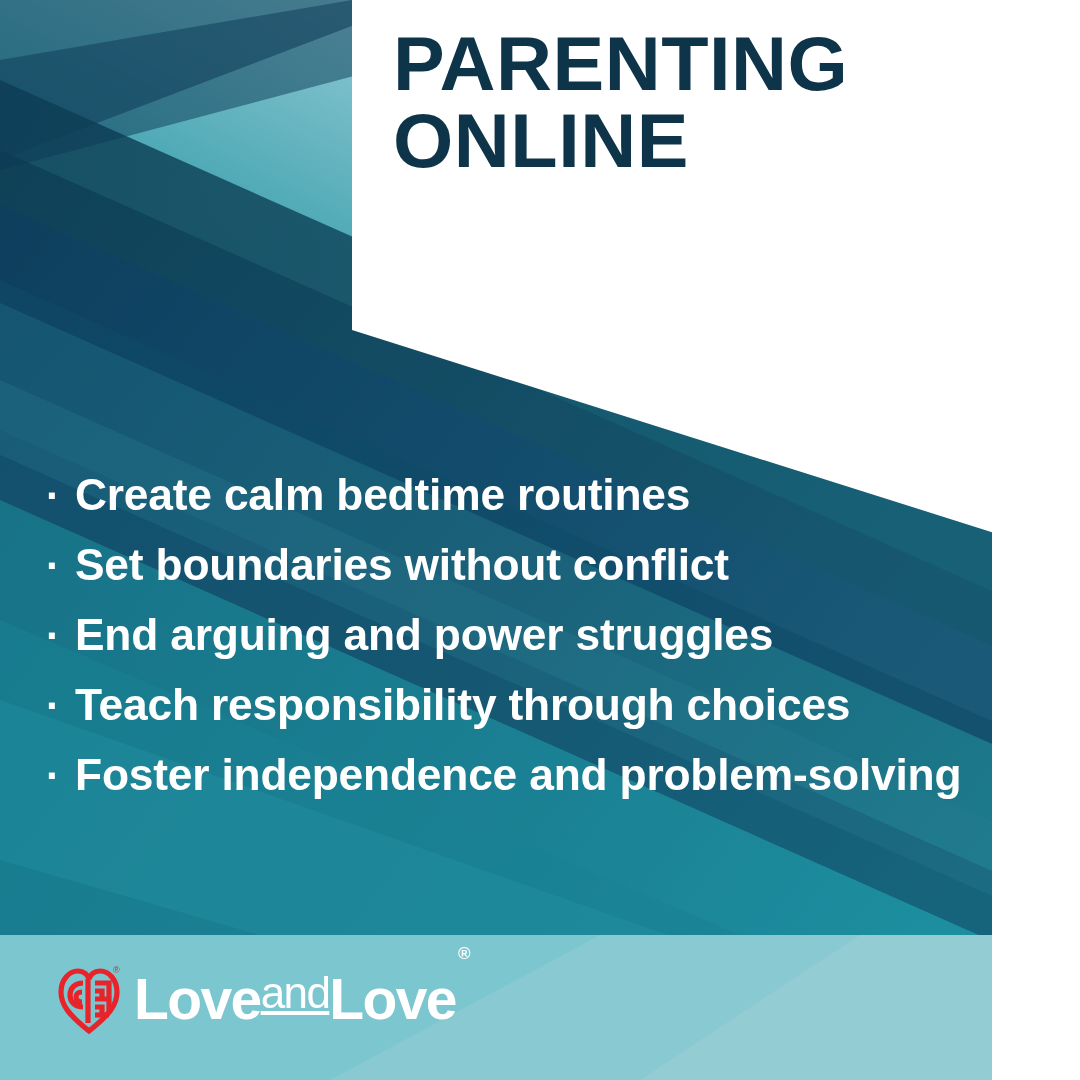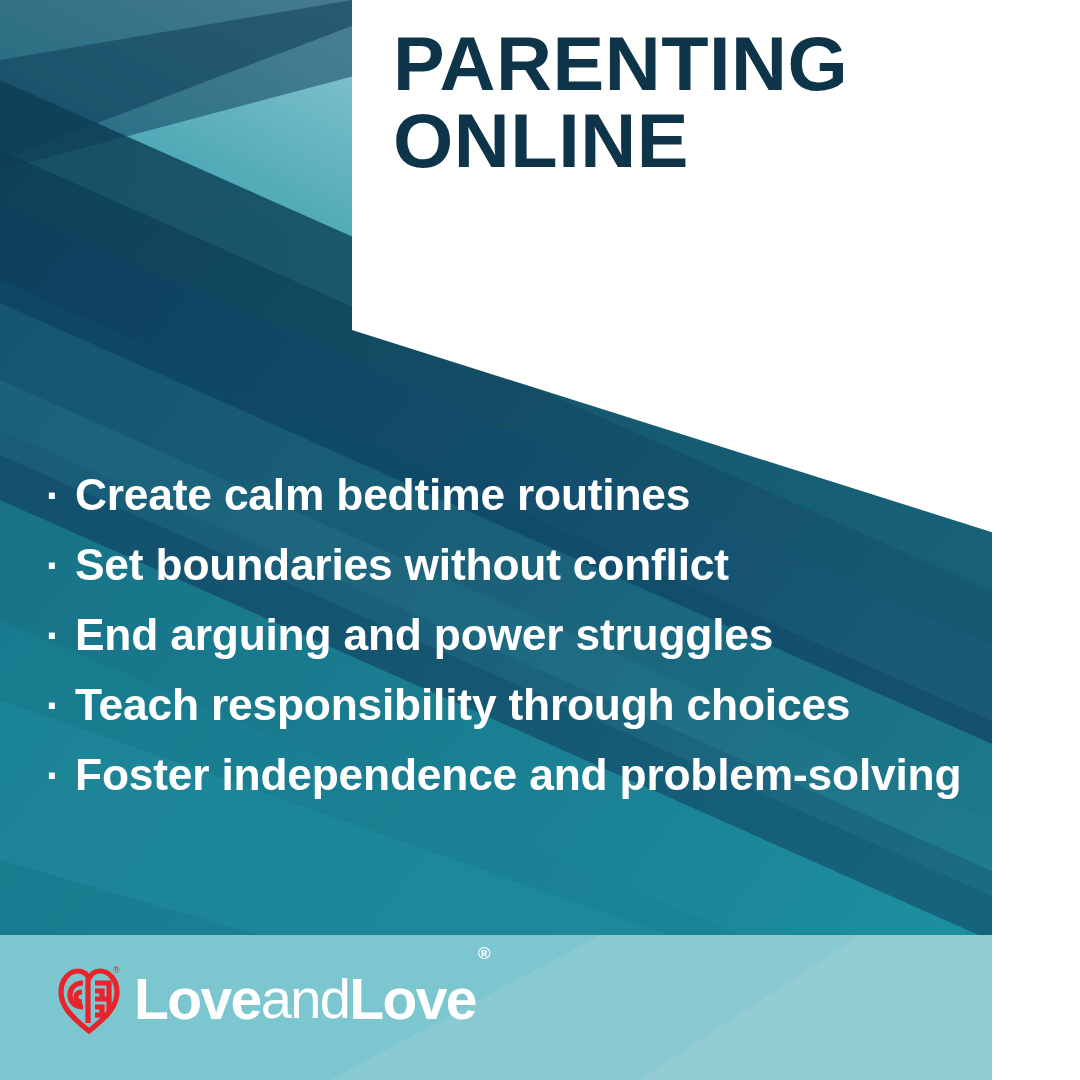--- a/index.html
+++ b/index.html
@@ -130,22 +130,23 @@
   }
   .wm-bold {
     font-family: "Liberation Sans", sans-serif;
     font-weight: 700;
     font-size: 57px;
     letter-spacing: -1.6px;
   }
   .wm-light {
     font-family: "Liberation Sans", sans-serif;
     font-weight: 400;
-    font-size: 56px;
+    font-size: 44px;
     letter-spacing: -1.6px;
+    text-decoration: underline;
   }
   .wm-reg {
     font-family: "Liberation Sans", sans-serif;
     font-weight: 700;
     font-size: 17px;
     vertical-align: super;
     position: relative;
     top: -26px;
     left: 2px;
   }

